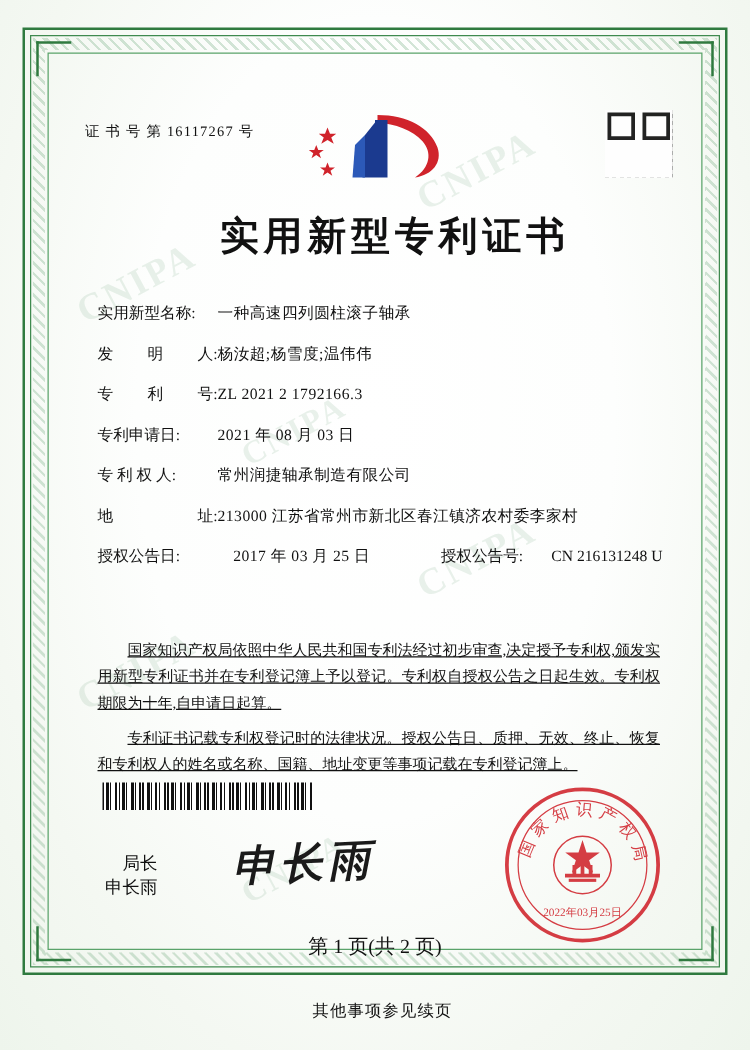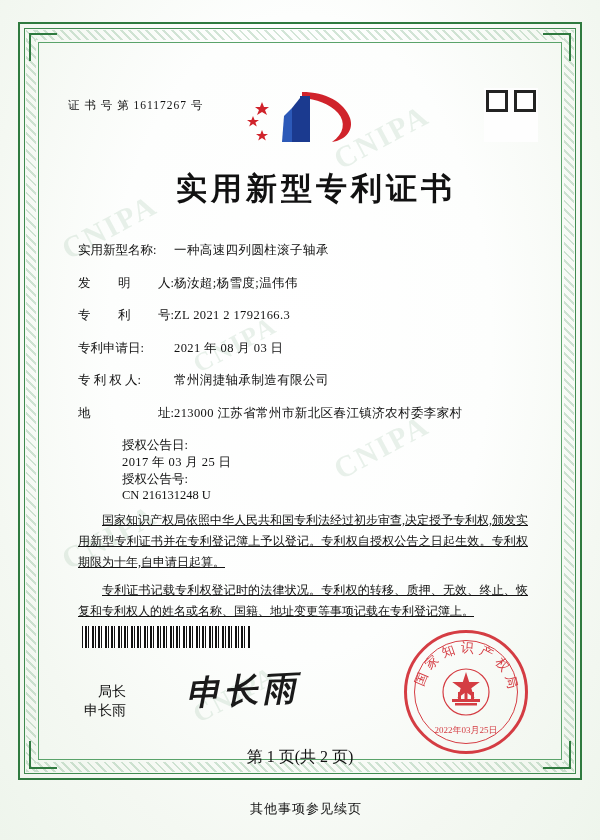--- a/index.html
+++ b/index.html
@@ -169,21 +169,20 @@
   }
   .row .label.spread {
     display: flex;
     justify-content: space-between;
   }
   .row .value {
     letter-spacing: 0.4px;
   }
   .row.dual {
     justify-content: space-between;
-    flex-direction: column;
   }
   .row.dual .second-label {
     margin-left: 44px;
     width: auto;
   }
   .row.dual .second-value {
     margin-left: 10px;
   }
 
   
@@ -394,21 +393,21 @@
       <span class="label">授权公告日:</span>
       <span class="value">2017 年 03 月 25 日</span>
       <span class="second-label">授权公告号:</span>
       <span class="second-value">CN 216131248 U</span>
     </div>
 
   </div>
 
   <div class="paras">
     <p>国家知识产权局依照中华人民共和国专利法经过初步审查,决定授予专利权,颁发实用新型专利证书并在专利登记簿上予以登记。专利权自授权公告之日起生效。专利权期限为十年,自申请日起算。</p>
-    <p>专利证书记载专利权登记时的法律状况。专利权的转移、质押、无效、终止、恢复和专利权人的姓名或名称、国籍、地址变更等事项记载在专利登记簿上。</p>
+    <p>专利证书记载专利权登记时的法律状况。授权公告日、质押、无效、终止、恢复和专利权人的姓名或名称、国籍、地址变更等事项记载在专利登记簿上。</p>
   </div>
 
   <div class="barcode"></div>
 
   <div class="sign-label">
     <div>局长</div>
     <div>申长雨</div>
   </div>
 
   <div class="signature">申长雨</div>

